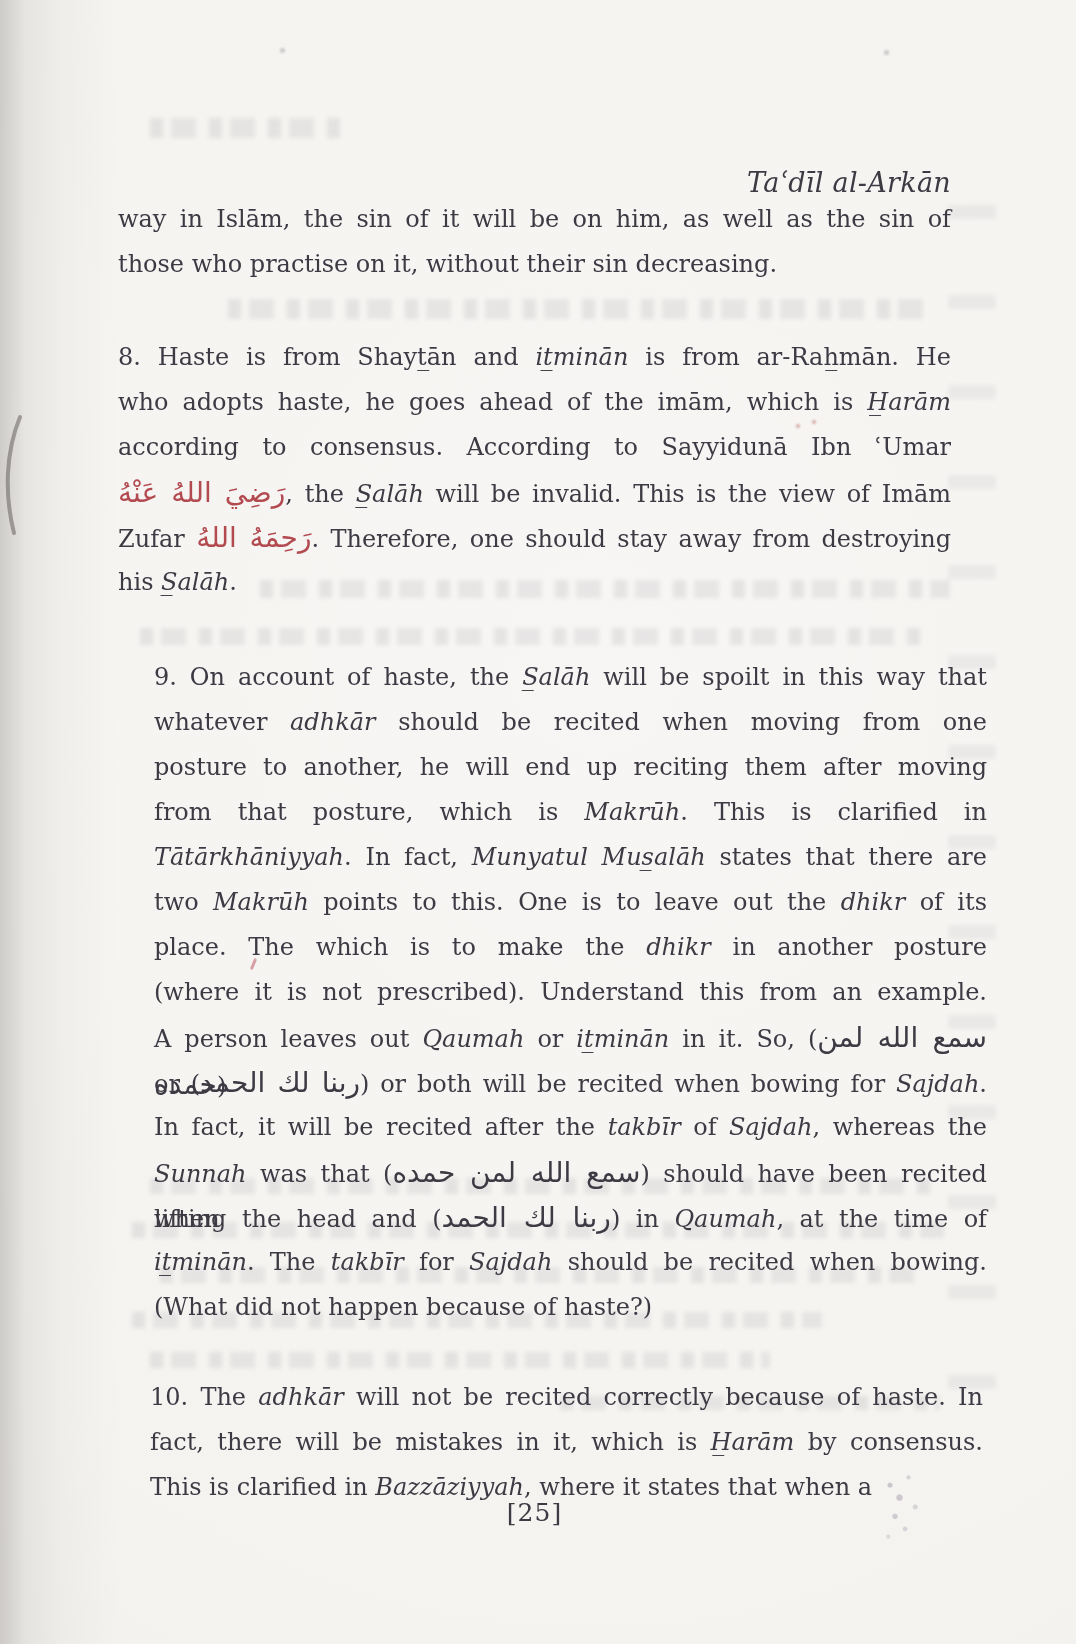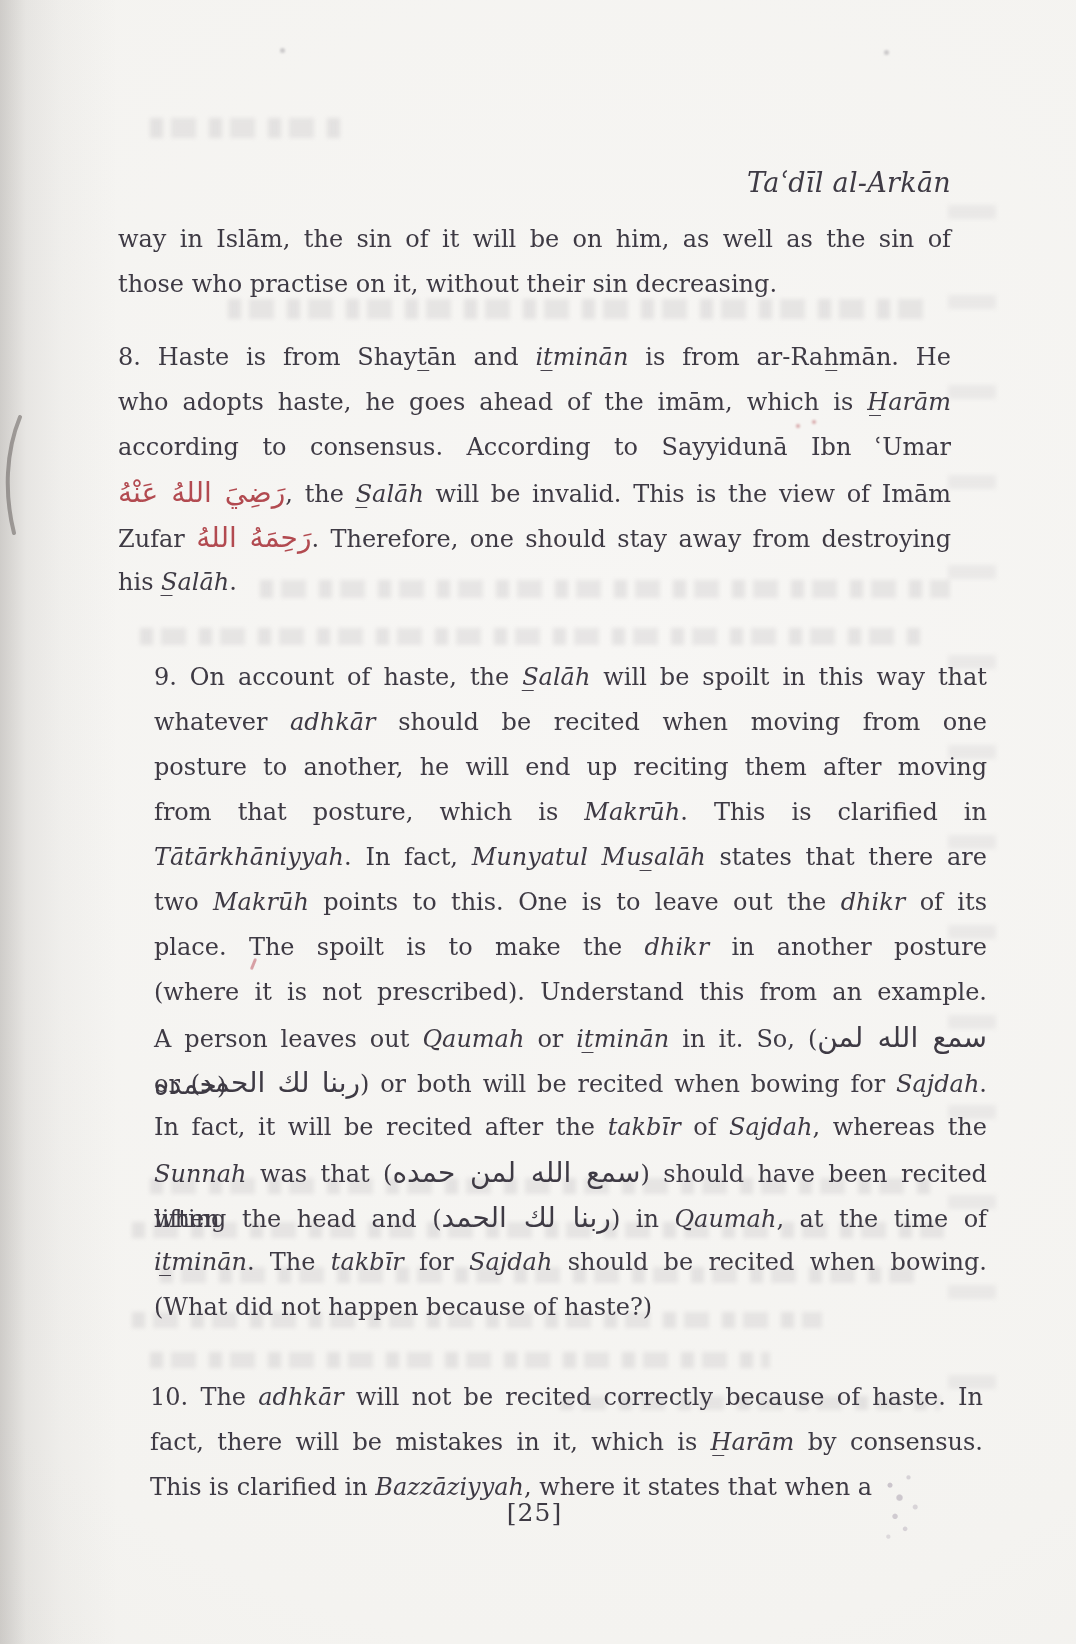--- a/index.html
+++ b/index.html
@@ -116,40 +116,40 @@
   <div class="dot" style="left:280px;top:48px;"></div>
   <div class="dot" style="left:884px;top:50px;"></div>
   <div class="dot red" style="left:796px;top:424px;width:4px;height:4px;"></div>
   <div class="dot red" style="left:812px;top:420px;width:4px;height:4px;"></div>
   <div class="tick" style="left:252px;top:958px;"></div>
   <div class="smudge"></div>
 
   <div class="running-header">Taʿdīl al-Arkān</div>
 
   <div class="text-block">
-      <div class="para" style="top: 217px;">
+      <div class="para" style="top: 197px;">
         <div class="line"><span class="run">way in Islām, the sin of it will be on him, as well as the sin of</span></div>
         <div class="line last"><span class="run">those who practise on it, without their sin decreasing.</span></div>
       </div>
       <div class="para" style="top: 335px;">
         <div class="line"><span class="run">8. Haste is from Shayt̲ān and </span><span class="run italic">it̲minān</span><span class="run"> is from ar-Rah̲mān. He</span></div>
         <div class="line"><span class="run">who adopts haste, he goes ahead of the imām, which is </span><span class="run italic">H̲arām</span></div>
         <div class="line"><span class="run">according to consensus. According to Sayyidunā Ibn ʿUmar</span></div>
         <div class="line"><span class="run arabic red">رَضِيَ اللهُ عَنْهُ</span><span class="run">, the </span><span class="run italic">S̲alāh</span><span class="run"> will be invalid. This is the view of Imām</span></div>
         <div class="line"><span class="run">Zufar </span><span class="run arabic red">رَحِمَهُ اللهُ</span><span class="run">. Therefore, one should stay away from destroying</span></div>
         <div class="line last"><span class="run">his </span><span class="run italic">S̲alāh</span><span class="run">.</span></div>
       </div>
       <div class="para" style="top: 655px; margin-left: 36px;">
         <div class="line"><span class="run">9. On account of haste, the </span><span class="run italic">S̲alāh</span><span class="run"> will be spoilt in this way that</span></div>
         <div class="line"><span class="run">whatever </span><span class="run italic">adhkār</span><span class="run"> should be recited when moving from one</span></div>
         <div class="line"><span class="run">posture to another, he will end up reciting them after moving</span></div>
         <div class="line"><span class="run">from that posture, which is </span><span class="run italic">Makrūh</span><span class="run">. This is clarified in</span></div>
         <div class="line"><span class="run italic">Tātārkhāniyyah</span><span class="run">. In fact, </span><span class="run italic">Munyatul Mus̲alāh</span><span class="run"> states that there are</span></div>
         <div class="line"><span class="run">two </span><span class="run italic">Makrūh</span><span class="run"> points to this. One is to leave out the </span><span class="run italic">dhikr</span><span class="run"> of its</span></div>
-        <div class="line"><span class="run">place. The spoilt is to make the </span><span class="run italic">dhikr</span><span class="run"> in another posture</span></div>
+        <div class="line"><span class="run">place. The which is to make the </span><span class="run italic">dhikr</span><span class="run"> in another posture</span></div>
         <div class="line"><span class="run">(where it is not prescribed). Understand this from an example.</span></div>
         <div class="line"><span class="run">A person leaves out </span><span class="run italic">Qaumah</span><span class="run"> or </span><span class="run italic">it̲minān</span><span class="run"> in it. So, (</span><span class="run arabic">سمع الله لمن حمده</span><span class="run">)</span></div>
         <div class="line"><span class="run">or (</span><span class="run arabic">ربنا لك الحمد</span><span class="run">) or both will be recited when bowing for </span><span class="run italic">Sajdah</span><span class="run">.</span></div>
         <div class="line"><span class="run">In fact, it will be recited after the </span><span class="run italic">takbīr</span><span class="run"> of </span><span class="run italic">Sajdah</span><span class="run">, whereas the</span></div>
         <div class="line"><span class="run italic">Sunnah</span><span class="run"> was that (</span><span class="run arabic">سمع الله لمن حمده</span><span class="run">) should have been recited when</span></div>
         <div class="line"><span class="run">lifting the head and (</span><span class="run arabic">ربنا لك الحمد</span><span class="run">) in </span><span class="run italic">Qaumah</span><span class="run">, at the time of</span></div>
         <div class="line"><span class="run italic">it̲minān</span><span class="run">. The </span><span class="run italic">takbīr</span><span class="run"> for </span><span class="run italic">Sajdah</span><span class="run"> should be recited when bowing.</span></div>
         <div class="line last"><span class="run">(What did not happen because of haste?)</span></div>
       </div>
       <div class="para" style="top: 1375px; margin-left: 32px;">

